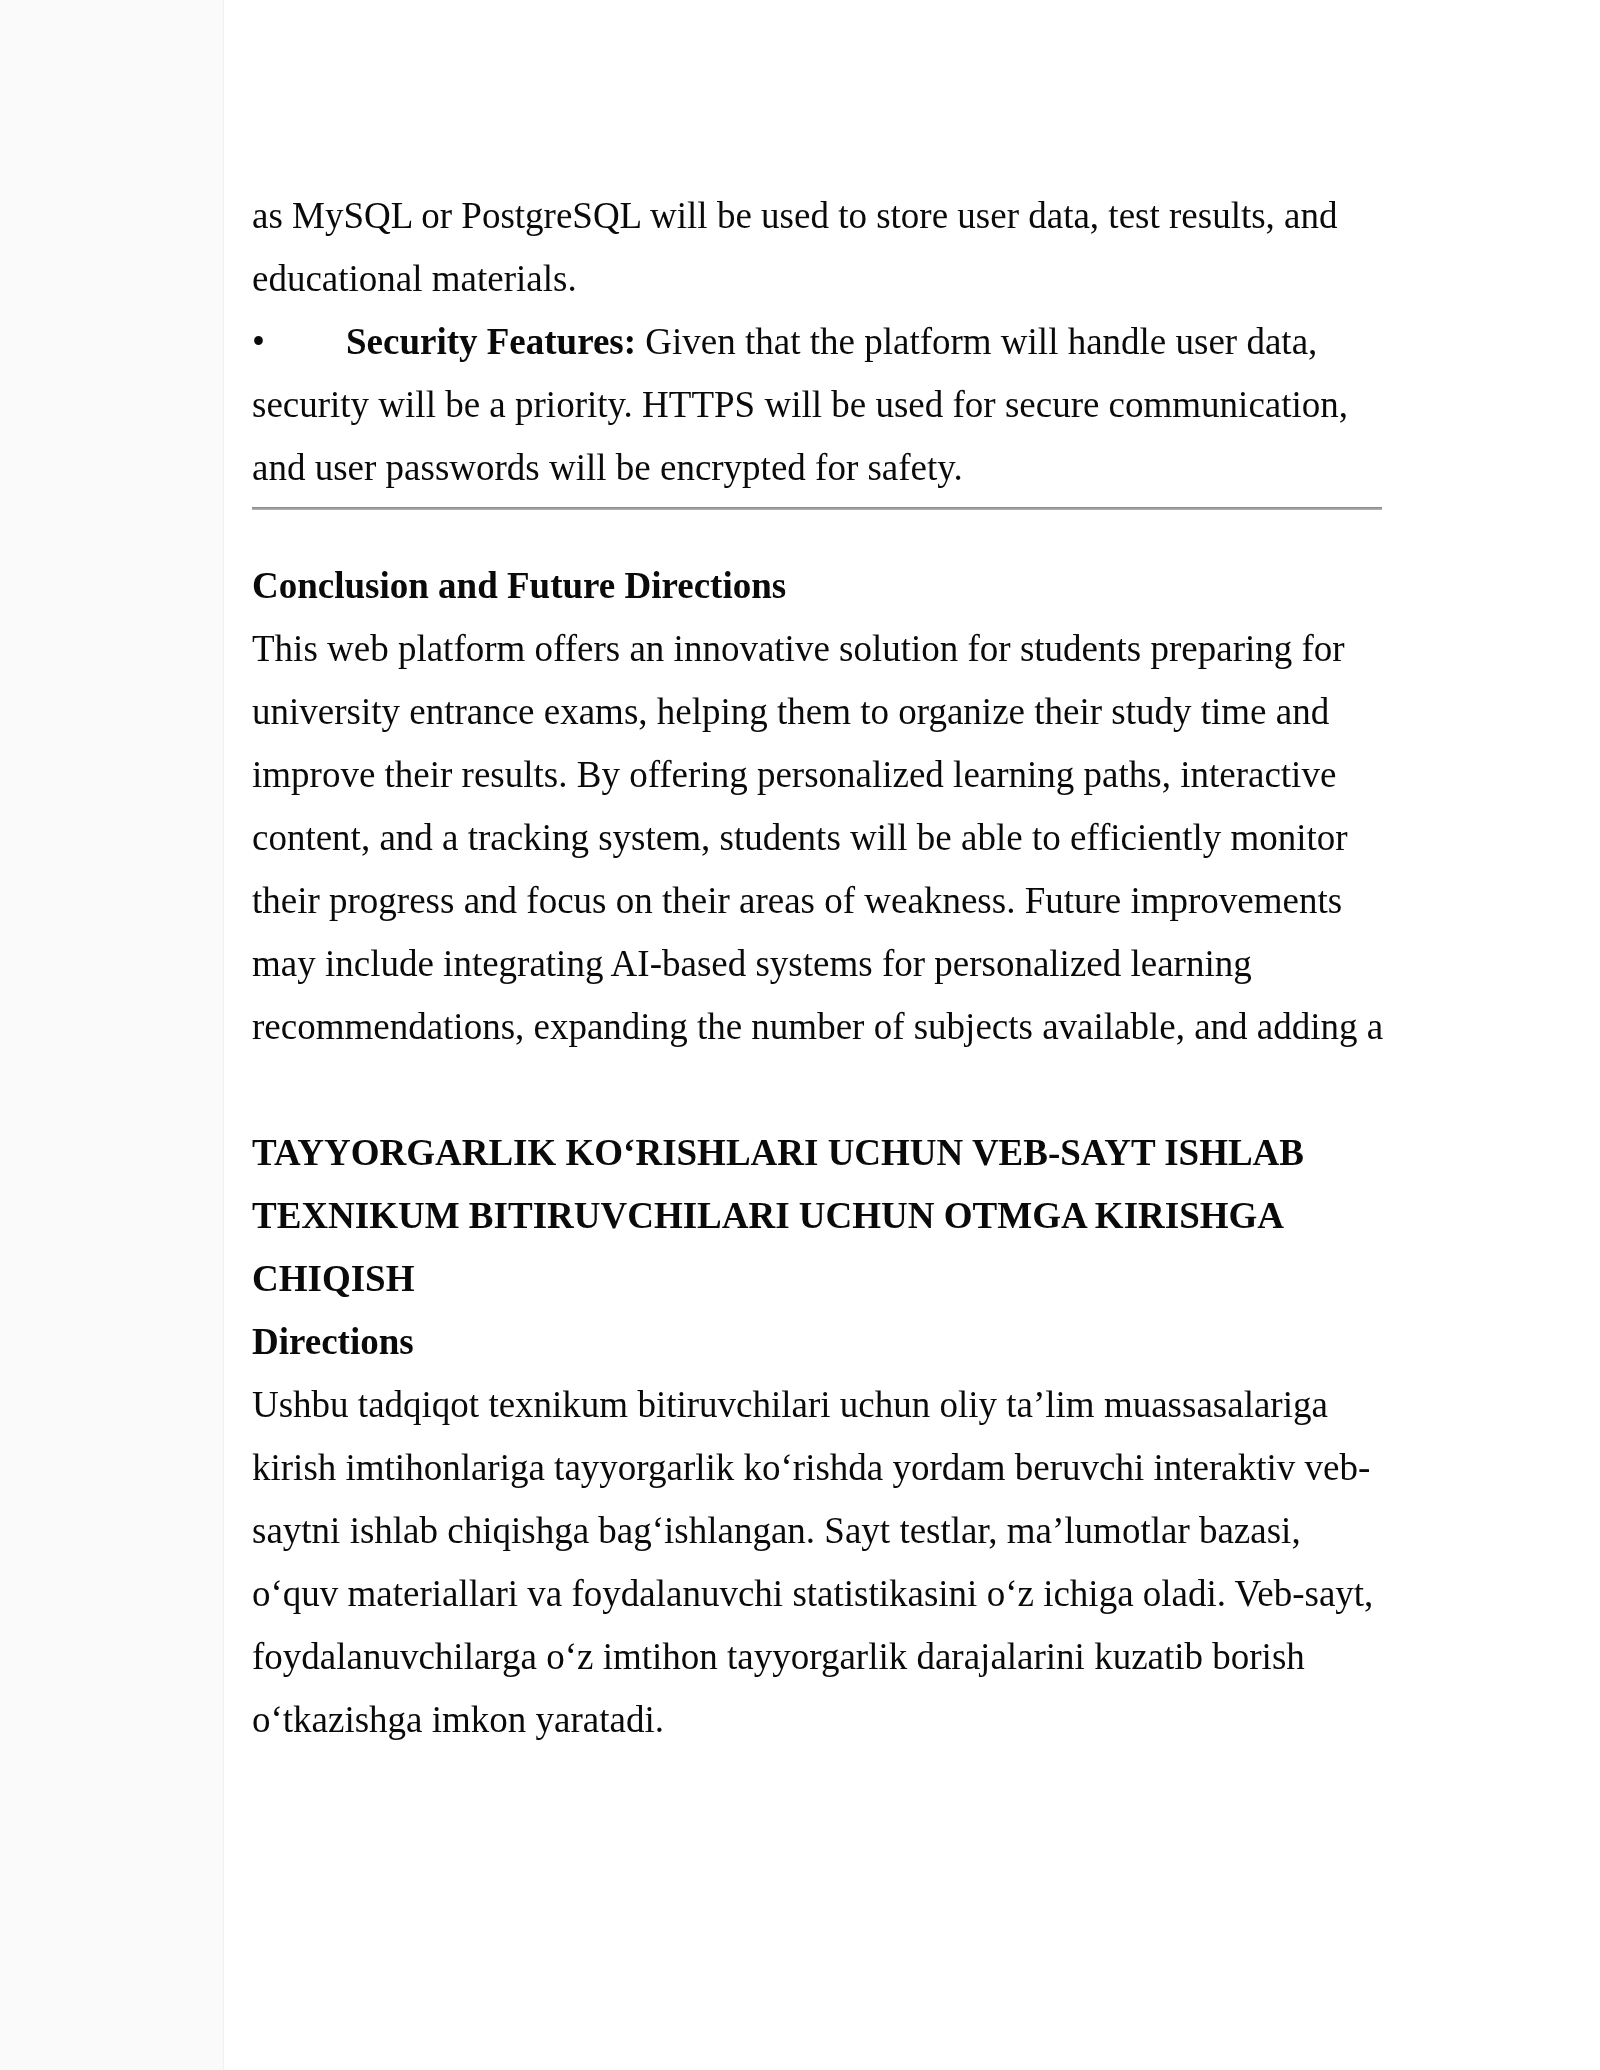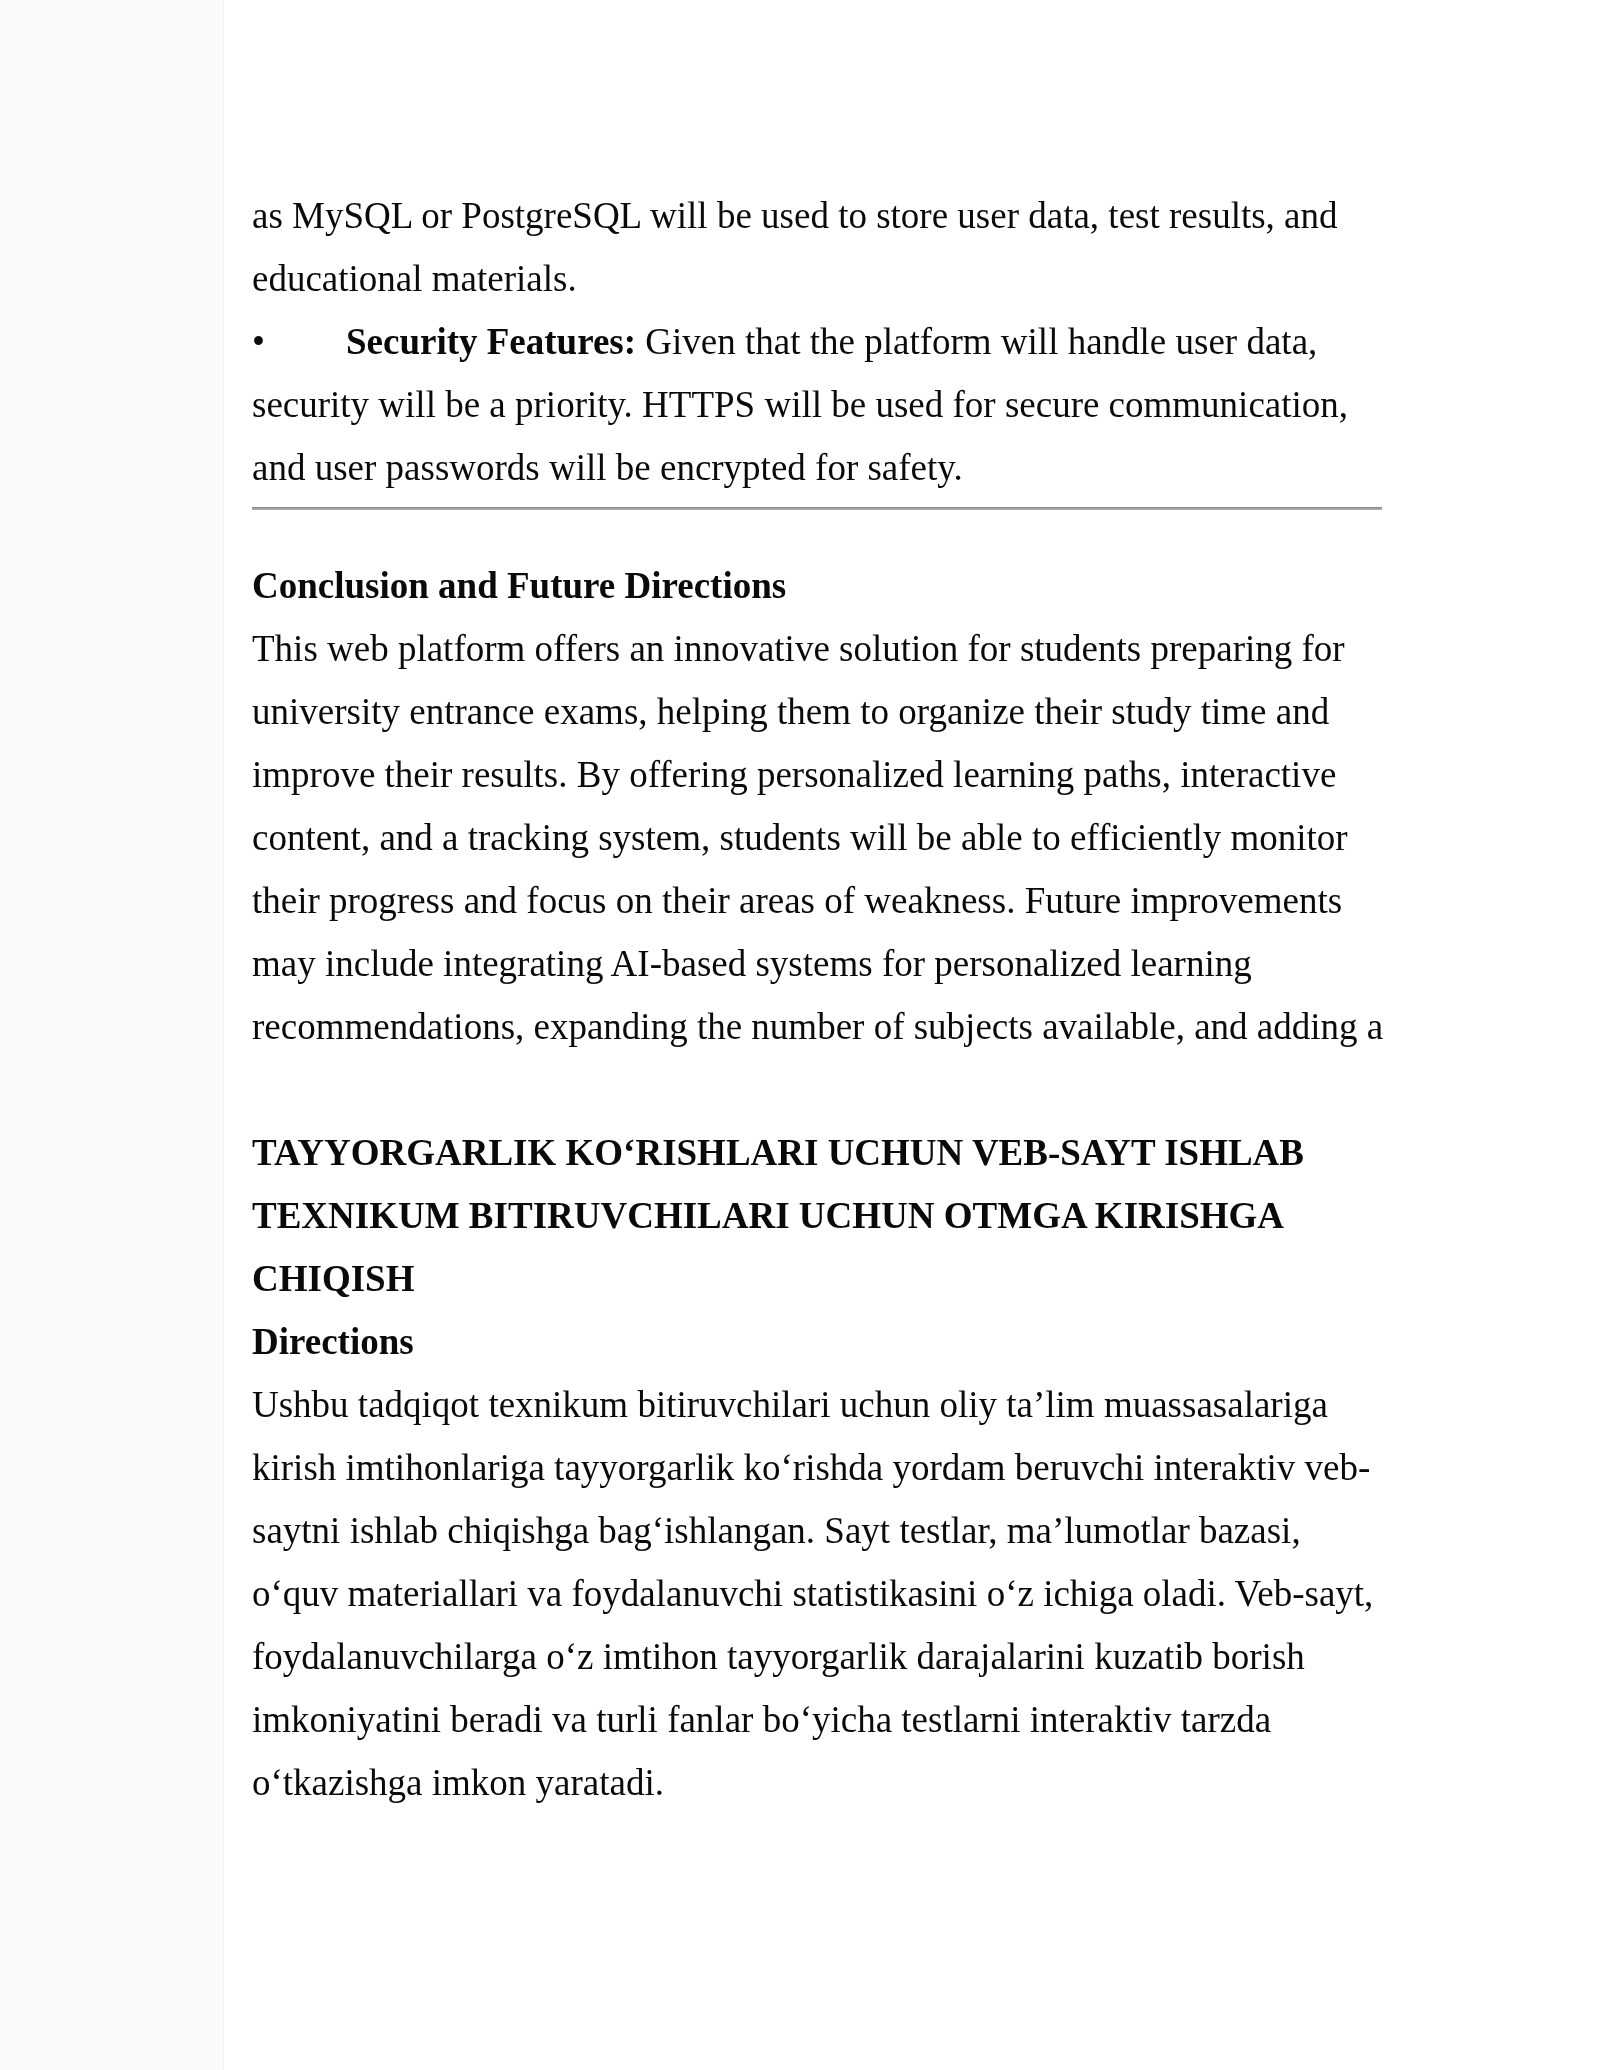--- a/index.html
+++ b/index.html
@@ -102,18 +102,17 @@
     </div>
 
     <div class="heading-line">Directions</div>
 
     <div class="para">
       <div class="line">Ushbu tadqiqot texnikum bitiruvchilari uchun oliy ta’lim muassasalariga</div>
       <div class="line">kirish imtihonlariga tayyorgarlik ko‘rishda yordam beruvchi interaktiv veb-</div>
       <div class="line">saytni ishlab chiqishga bag‘ishlangan. Sayt testlar, ma’lumotlar bazasi,</div>
       <div class="line">o‘quv materiallari va foydalanuvchi statistikasini o‘z ichiga oladi. Veb-sayt,</div>
       <div class="line">foydalanuvchilarga o‘z imtihon tayyorgarlik darajalarini kuzatib borish</div>
-      <div class="line">imkoniyatini beradi va turli fanlar bo‘yicha testlarni interaktiv tarzda</div>
       <div class="line">o‘tkazishga imkon yaratadi.</div>
     </div>
 
   </div>
 </div>
 
 </body></html>

